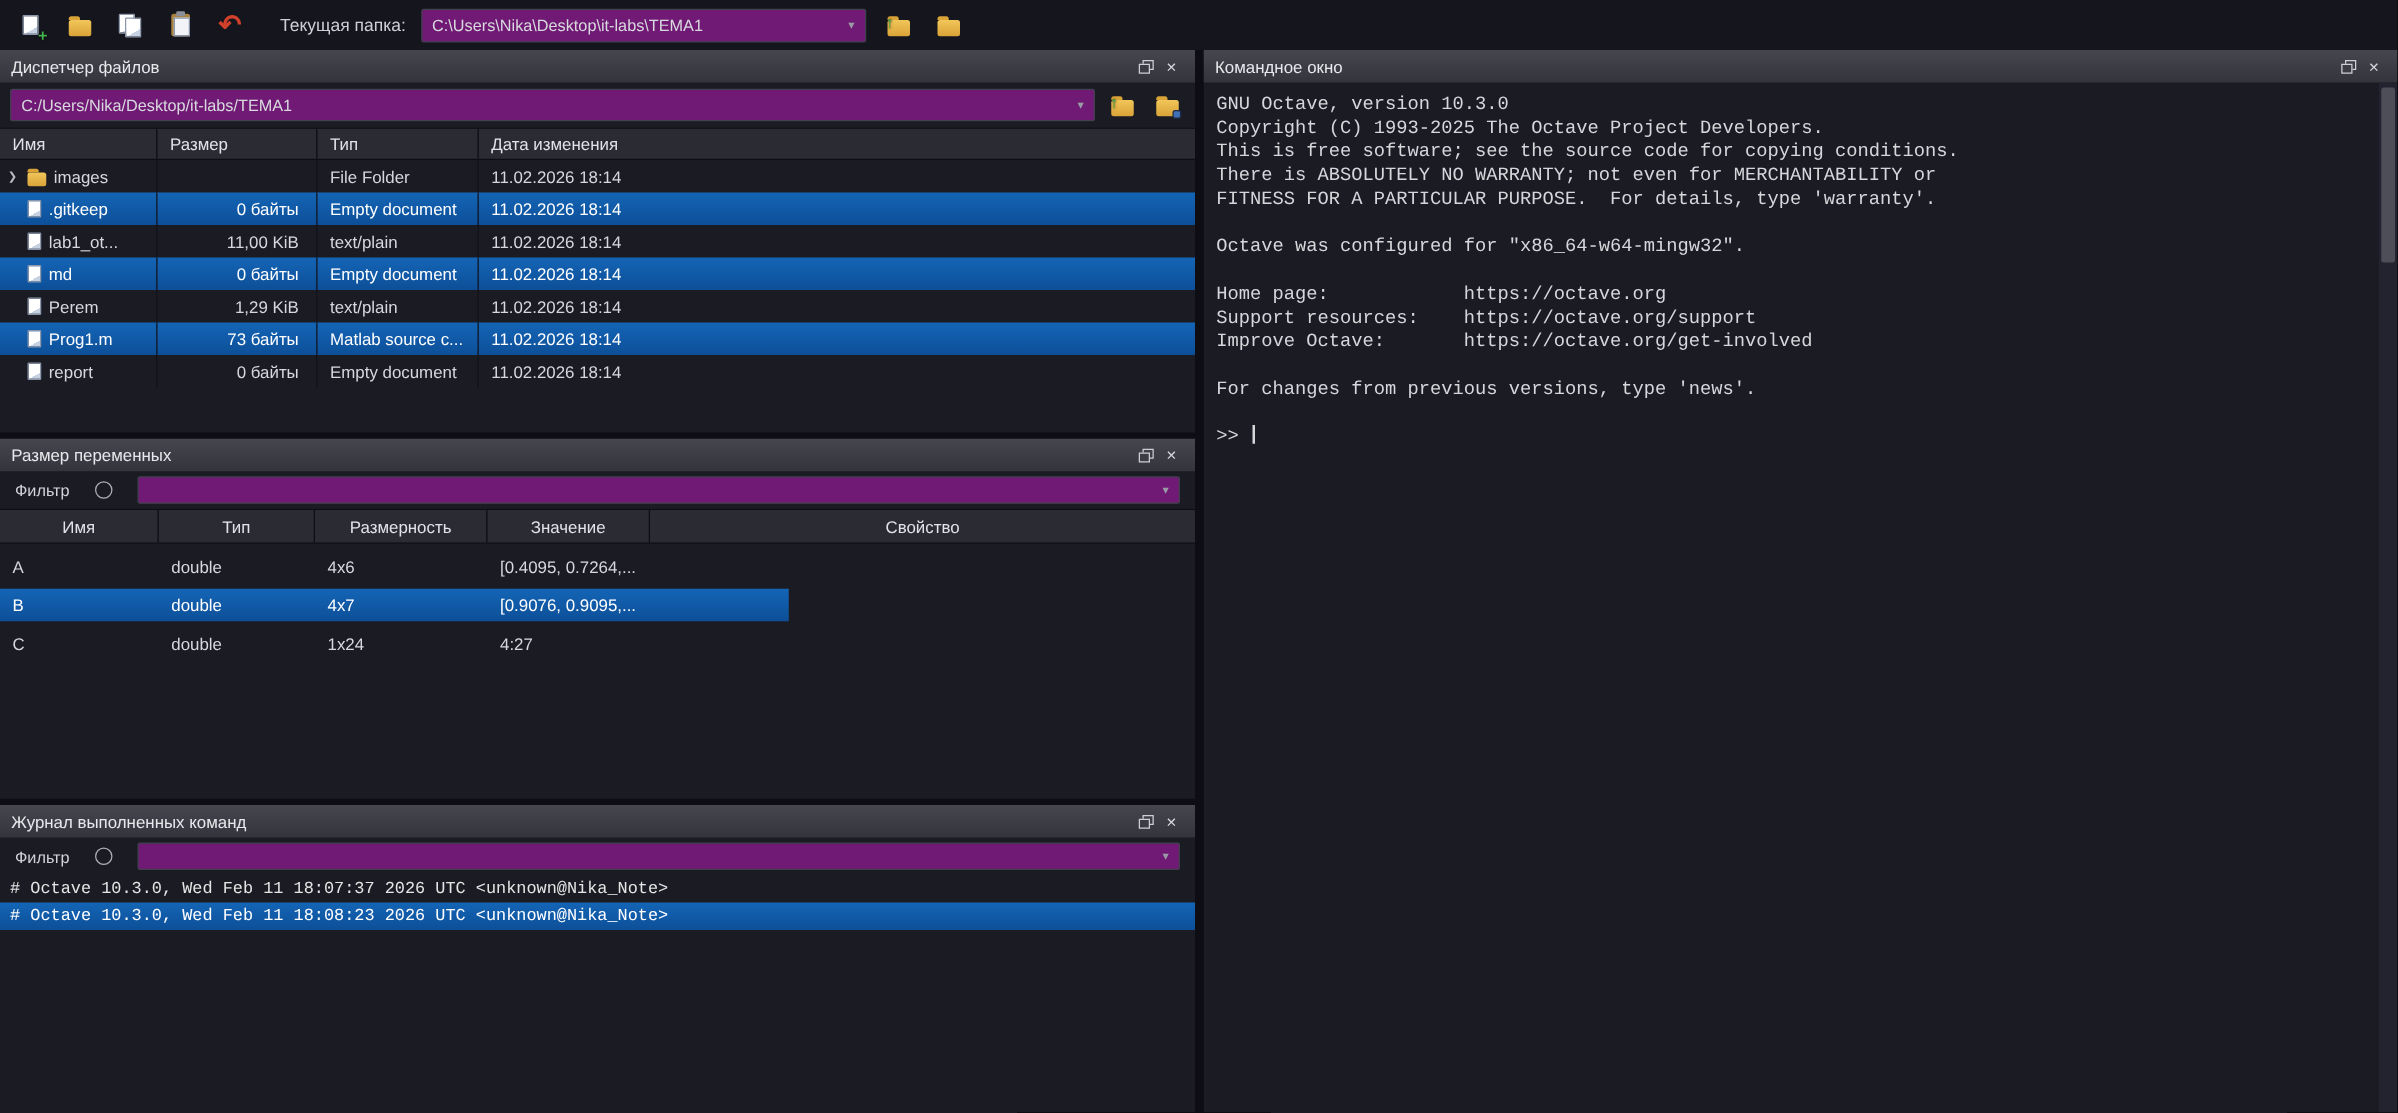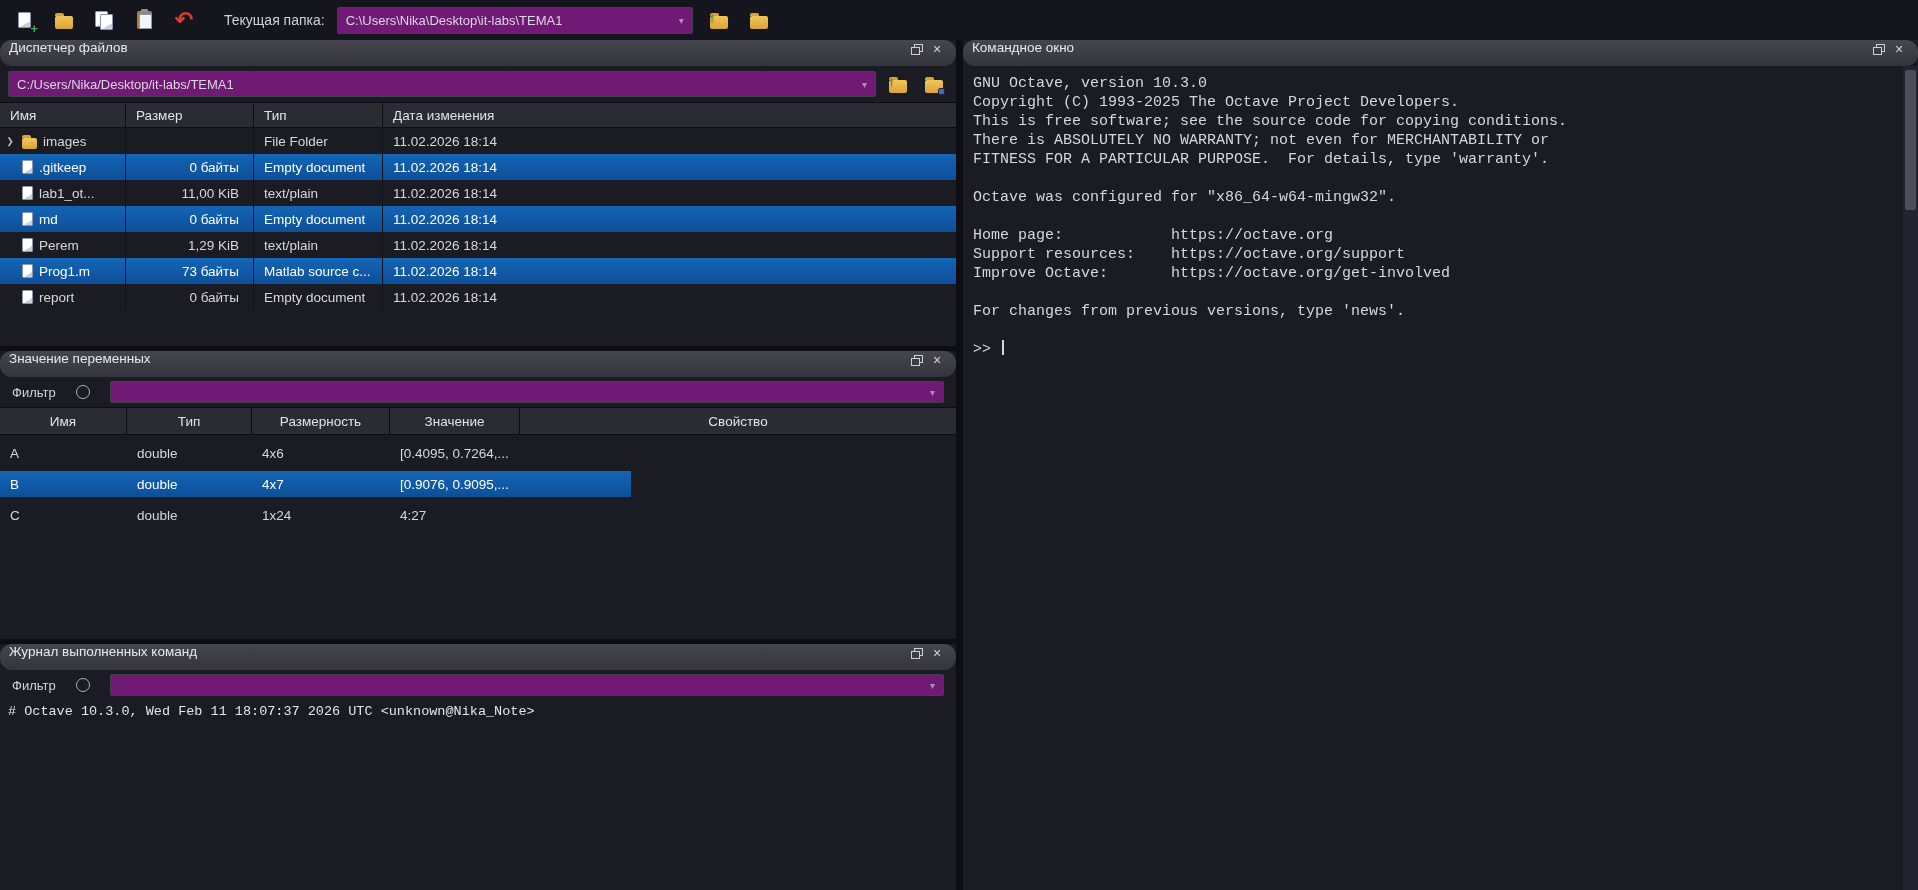--- a/index.html
+++ b/index.html
@@ -32,21 +32,21 @@
   .undo-ic { font-size:22px; color:#d0402a; font-weight:bold; line-height:20px; }
   .up-arrow { position:absolute; left:-1px; top:-6px; color:#3fae49; font-weight:bold; font-size:13px; text-shadow:0 0 2px #000; }
   .gear-dot { position:absolute; right:-2px; bottom:-2px; width:7px; height:7px; background:#3f6fb5; border:1px solid #1c2a44; border-radius:2px; }
 
   
   .main { flex:1; display:flex; min-height:0; }
   .left-col { width:956px; flex:0 0 auto; display:flex; flex-direction:column; gap:5px; }
   .right-col { flex:1; margin-left:7px; display:flex; flex-direction:column; min-width:0; }
 
   .panel { background:#1b1b24; display:flex; flex-direction:column; min-height:0; }
-  .titlebar { height:26px; flex:0 0 auto; background:linear-gradient(#46464f,#34343d); display:flex; align-items:flex-start; padding:0 9px; color:#e8e8ec; font-size:13.5px;border-radius:12px; }
+  .titlebar { height:26px; flex:0 0 auto; background:linear-gradient(#46464f,#34343d); display:flex; align-items:center; padding:0 9px; color:#e8e8ec; font-size:13.5px; }
   .titlebar .spacer { flex:1; }
   .wbtn { width:20px; height:18px; display:flex; align-items:center; justify-content:center; color:#d6d6dc; font-size:14px; cursor:default; }
   .undock { width:12px; height:11px; position:relative; display:inline-block; }
   .undock::before { content:""; position:absolute; right:0; top:0; width:7px; height:6px; border:1px solid #cfcfd6; }
   .undock::after { content:""; position:absolute; left:0; bottom:0; width:7px; height:6px; border:1px solid #cfcfd6; background:#3c3c45; }
 
   
   .panel-files { height:306px; flex:0 0 auto; }
   .pathrow { display:flex; align-items:center; padding:4px 8px; gap:8px;border-radius:16px; }
   .file-combo { flex:1; height:26px; }
@@ -241,21 +241,21 @@
             <span>report</span>
           </div>
           <div class="fc c-size">0 байты</div>
           <div class="fc">Empty document</div>
           <div class="fc">11.02.2026 18:14</div>
         </div>
       </div>
 
       <div class="panel panel-ws">
         <div class="titlebar">
-          <span>Значение переменных</span>
+          <span>Размер переменных</span>
           <span class="spacer"></span>
           <span class="wbtn">
               <span class="undock"></span>
             </span>
           <span class="wbtn">
               <span>×</span>
             </span>
         </div>
         <div class="filterrow">
           <span class="filter-label">Фильтр</span>
@@ -310,20 +310,21 @@
         </div>
         <div class="filterrow">
           <span class="filter-label">Фильтр</span>
           <span class="chk"></span>
           <span class="combo filter-combo">
             <span></span>
             <span class="chev">▾</span>
           </span>
         </div>
         <div class="hrow"># Octave 10.3.0, Wed Feb 11 18:07:37 2026 UTC &lt;unknown@Nika_Note&gt;</div>
+        <div class="hrow sel"># Octave 10.3.0, Wed Feb 11 18:08:23 2026 UTC &lt;unknown@Nika_Note&gt;</div>
       </div>
 
     </div>
 
     <div class="right-col panel">
       <div class="titlebar">
         <span>Командное окно</span>
         <span class="spacer"></span>
         <span class="wbtn">
             <span class="undock"></span>

